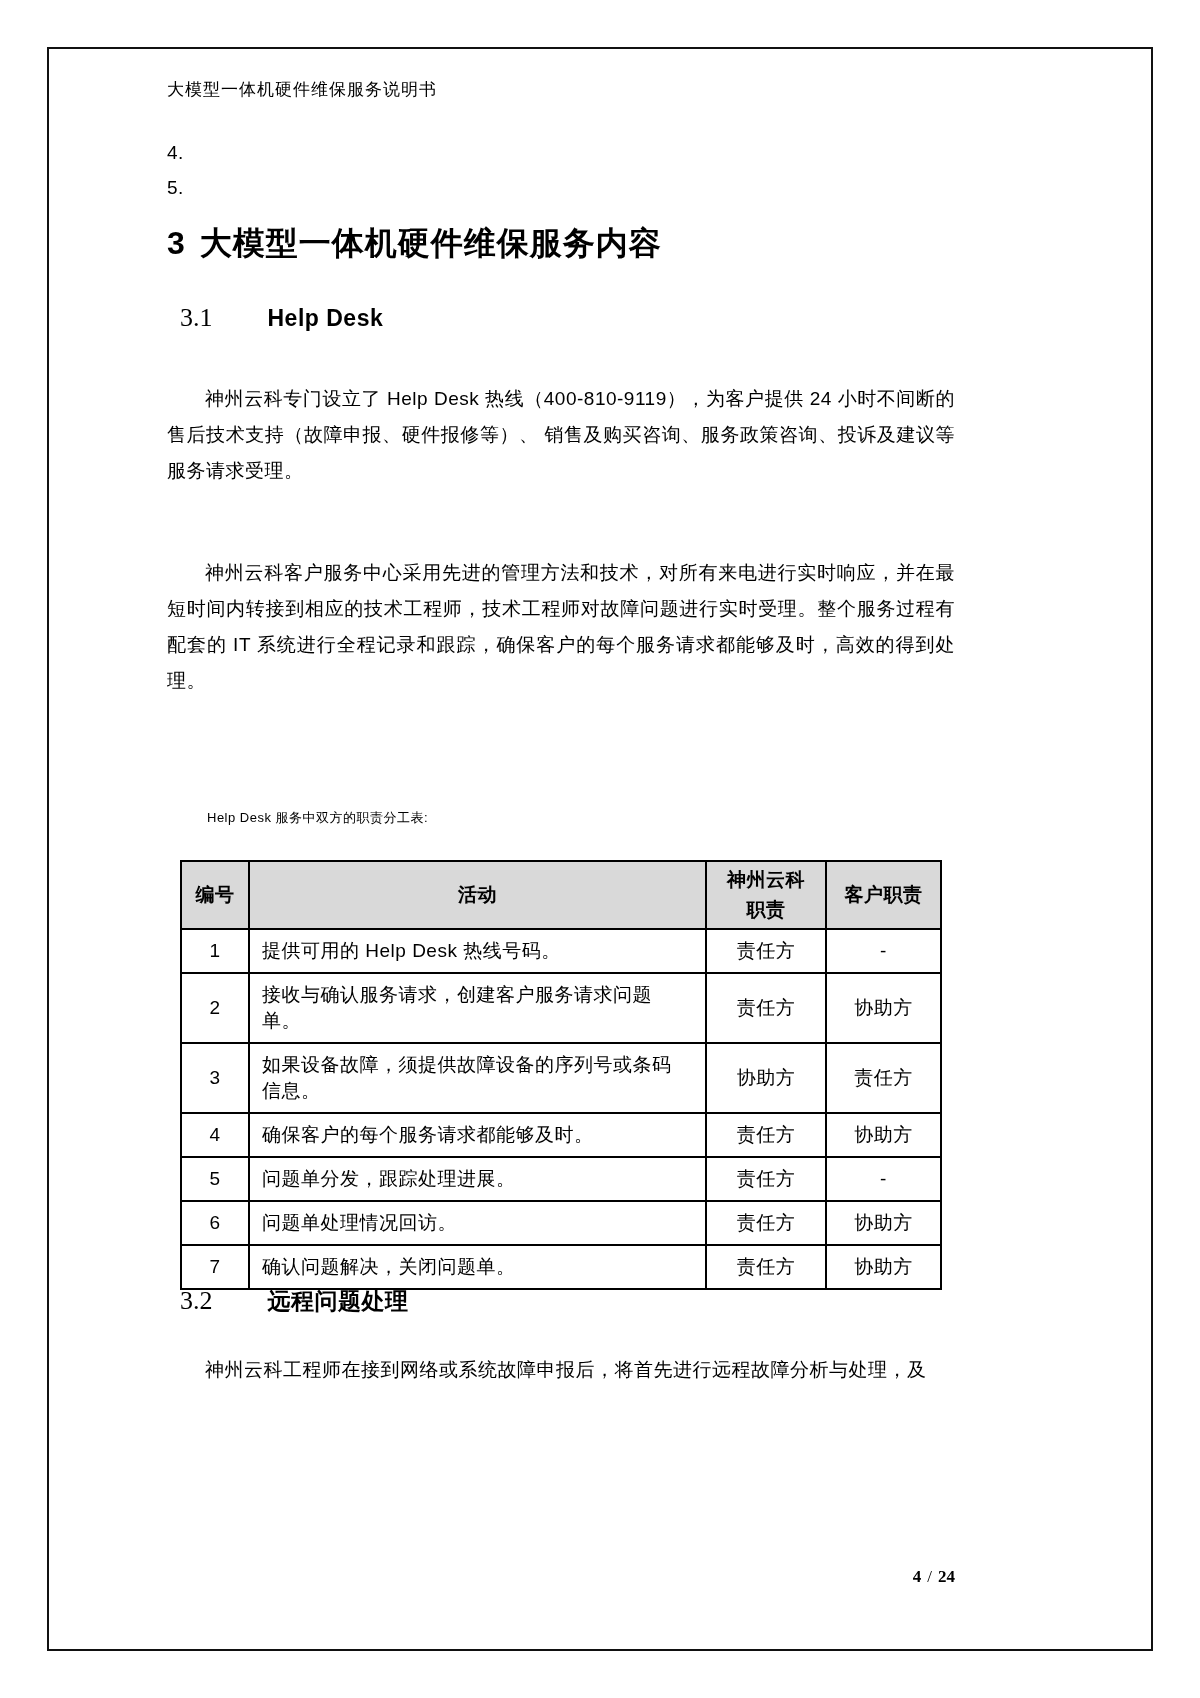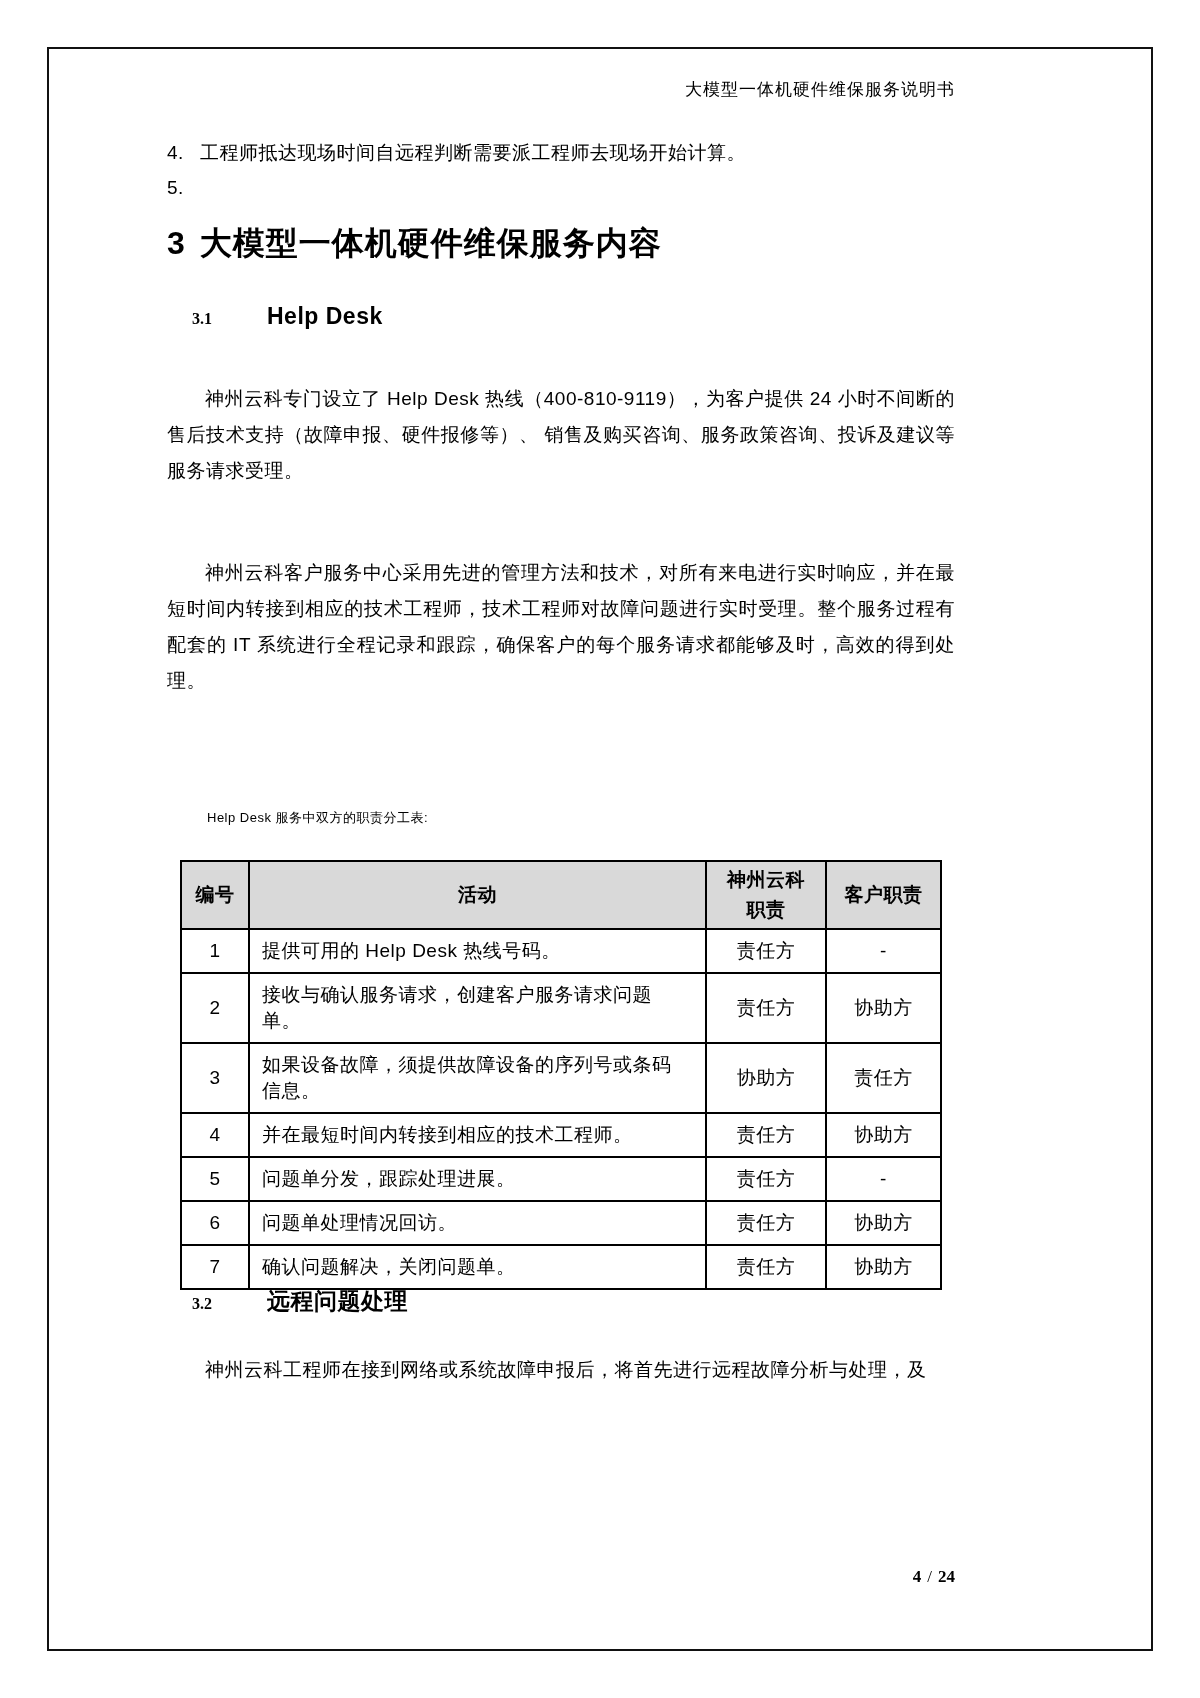--- a/index.html
+++ b/index.html
@@ -10,39 +10,39 @@
     color:#000;
   }
   .page-border {
     position:absolute; left:47px; top:47px; width:1106px; height:1604px;
     border:2px solid #111;
   }
   .content { position:absolute; left:167px; top:0; width:788px; }
 
   .doc-header {
     position:absolute; top:78px; left:0; width:100%;
-    text-align:right;
+    text-align:left;
     font-family:"Liberation Serif","DejaVu Serif",serif;
     font-size:17px; letter-spacing:1px;
   }
 
   .num-list { position:absolute; top:140px; left:0; width:100%; }
   .num-item { display:flex; font-size:19px; line-height:26px; margin-bottom:9px; letter-spacing:0.5px; }
   .num-item .n { width:33px; flex:0 0 33px; }
 
   .h-sec {
     position:absolute; top:222px; left:0; width:100%;
     font-size:32px; font-weight:bold; letter-spacing:1px;
   }
   .h-sec .sec-num { margin-right:14px; }
 
   .h-sub { position:absolute; left:13px; width:100%; }
   .h-sub .sub-num {
     font-family:"Liberation Serif","DejaVu Serif",serif;
-    font-size:16px; font-weight:bold; margin-right:16px;margin-left:12px;
+    font-size:26px; font-weight:normal; margin-right:16px;
   }
   .h-sub .sub-title { font-size:23px; font-weight:bold; letter-spacing:0.5px;margin-left:39px; }
   .h-sub31 { top:303px; }
   .h-sub32 { top:1286px; }
 
   .para {
     position:absolute; left:0; width:788px;
     font-size:19px; line-height:36px; letter-spacing:0.5px;
     text-align:justify; text-indent:2em;
   }
@@ -83,21 +83,20 @@
 
 <div class="page-border"></div>
 
 <div class="content">
 
   <div class="doc-header">大模型一体机硬件维保服务说明书</div>
 
   <div class="num-list">
     <div class="num-item">
       <span class="n">4.</span>
-      <span>工程师抵达现场时间自远程判断需要派工程师去现场开始计算。</span>
     </div>
     <div class="num-item">
       <span class="n">5.</span>
     </div>
   </div>
 
   <div class="h-sec">
     <span class="sec-num">3</span><span>大模型一体机硬件维保服务内容</span>
   </div>
 
@@ -141,21 +140,21 @@
         <td>协助方</td>
       </tr>
       <tr>
         <td>3</td>
         <td class="activity">如果设备故障，须提供故障设备的序列号或条码信息。</td>
         <td>协助方</td>
         <td>责任方</td>
       </tr>
       <tr>
         <td>4</td>
-        <td class="activity">并在最短时间内转接到相应的技术工程师。</td>
+        <td class="activity">确保客户的每个服务请求都能够及时。</td>
         <td>责任方</td>
         <td>协助方</td>
       </tr>
       <tr>
         <td>5</td>
         <td class="activity">问题单分发，跟踪处理进展。</td>
         <td>责任方</td>
         <td>-</td>
       </tr>
       <tr>

